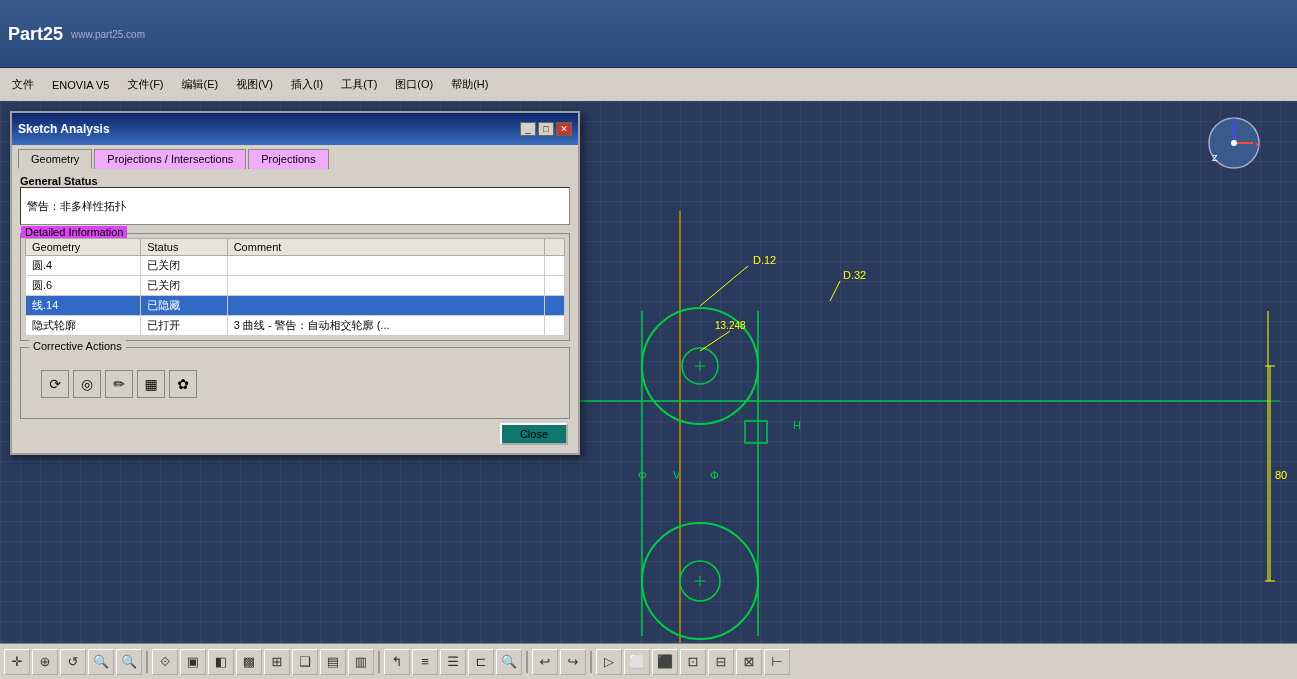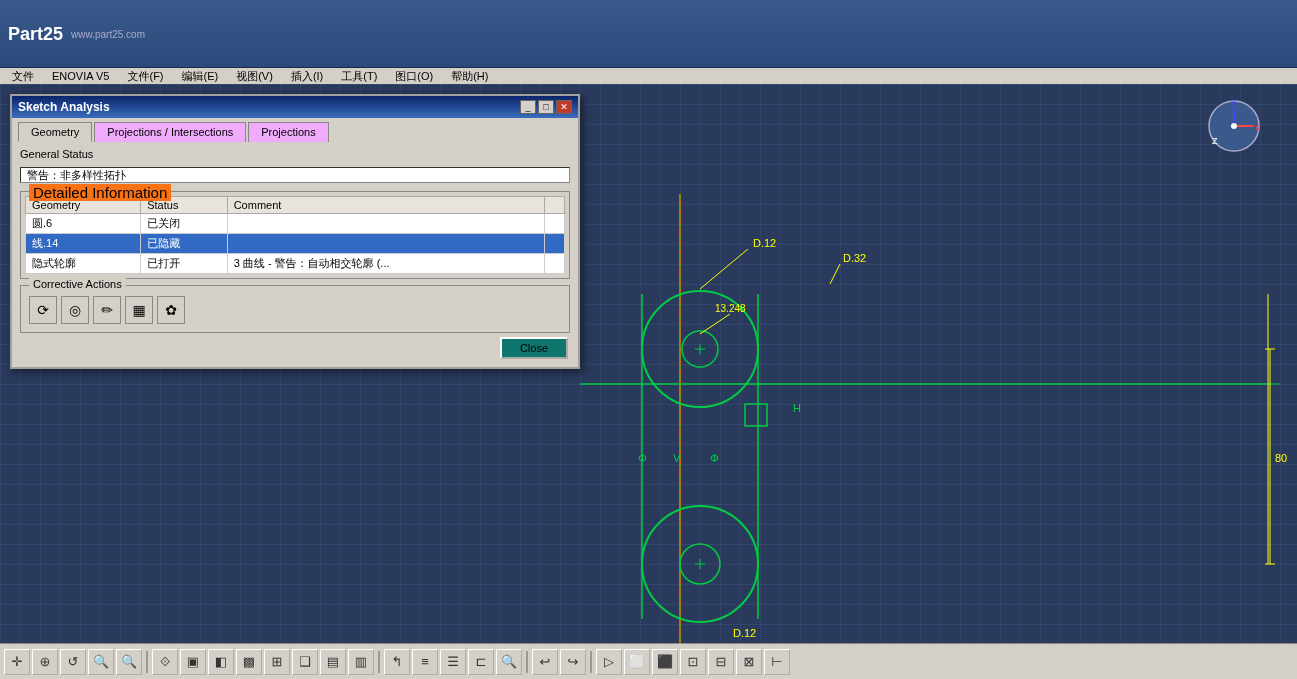--- a/index.html
+++ b/index.html
@@ -21,21 +21,21 @@
       display: flex;
       align-items: center;
       padding: 0 8px;
     }
     .top-bar-left {
       display: flex;
       flex-direction: column;
     }
     .menu-bar {
       background: #d4d0c8;
-      height: 16px;
+      height: 33px;
       display: flex;
       align-items: center;
       padding: 0 4px;
       gap: 2px;
     }
     .menu-item {
       padding: 2px 8px;
       font-size: 11px;
       color: #000;
       cursor: pointer;
@@ -53,21 +53,21 @@
       z-index: 10;
     }
     .dialog-titlebar {
       background: linear-gradient(180deg, #0a246a 0%, #3a6ebd 100%);
       color: #fff;
       font-size: 12px;
       padding: 3px 6px;
       display: flex;
       align-items: center;
       justify-content: space-between;
-      height: 22px;
+      height: 32px;
     }
     .dialog-title-text {
       font-weight: bold;
     }
     .dialog-controls {
       display: flex;
       gap: 2px;
     }
     .dialog-btn {
       width: 16px;
@@ -107,50 +107,50 @@
     }
 
     
     .dialog-body {
       padding: 6px 8px;
       background: #d4d0c8;
     }
 
     .section-label {
       font-size: 11px;
-      font-weight: normal;
-      color: #000;
-      margin-bottom: 7px;
+      font-weight: bold;
+      color: #000;
+      margin-bottom: 0;
     }
 
     .status-box {
       background: #fff;
       border: 1px inset #888;
       padding: 3px 6px;
       font-size: 11px;
       color: #000;
       margin-bottom: 8px;
-      height: 16px;
+      height: 38px;
       display: flex;
       align-items: center;
     }
 
     .group-box {
       border: 1px solid #888;
       padding: 4px;
       margin-bottom: 6px;
       position: relative;
     }
     .group-box-label {
       position: absolute;
       top: -8px;
-      left: 8px;
-      background: #f97316;
+      left: 0;
+      background: #d946ef;
       padding: 0 4px;
-      font-size: 15px;
+      font-size: 11px;
       color: #000;
     }
 
     
     .data-table {
       width: 100%;
       border-collapse: collapse;
       font-size: 11px;
     }
     .data-table th {
@@ -168,21 +168,21 @@
       color: #000;
     }
     .row-selected td {
       background: #316ac5 !important;
       color: #fff !important;
     }
 
     
     .corrective-actions {
       border: 1px solid #888;
-      padding: 8px;
+      padding: 20px;
       margin-top: 6px;
       position: relative;
     }
     .corrective-label {
       position: absolute;
       top: -8px;
       left: 8px;
       background: #d4d0c8;
       padding: 0 4px;
       font-size: 11px;
@@ -426,20 +426,26 @@
         <table class="data-table">
           <thead>
             <tr>
               <th>Geometry</th>
               <th>Status</th>
               <th>Comment</th>
               <th style="width:20px;"></th>
             </tr>
           </thead>
           <tbody id="table-body">
+          <tr>
+                <td>圆.4</td>
+                <td>已关闭</td>
+                <td style="max-width: 200px; overflow: hidden; white-space: nowrap;"></td>
+                <td></td>
+              </tr>
               <tr>
                 <td>圆.6</td>
                 <td>已关闭</td>
                 <td style="max-width: 200px; overflow: hidden; white-space: nowrap;"></td>
                 <td></td>
               </tr>
               <tr class="row-selected">
                 <td>线.14</td>
                 <td style="color: rgb(255, 102, 102); margin-top: 35px;">已隐藏</td>
                 <td style="max-width: 200px; overflow: hidden; white-space: nowrap;"></td>

